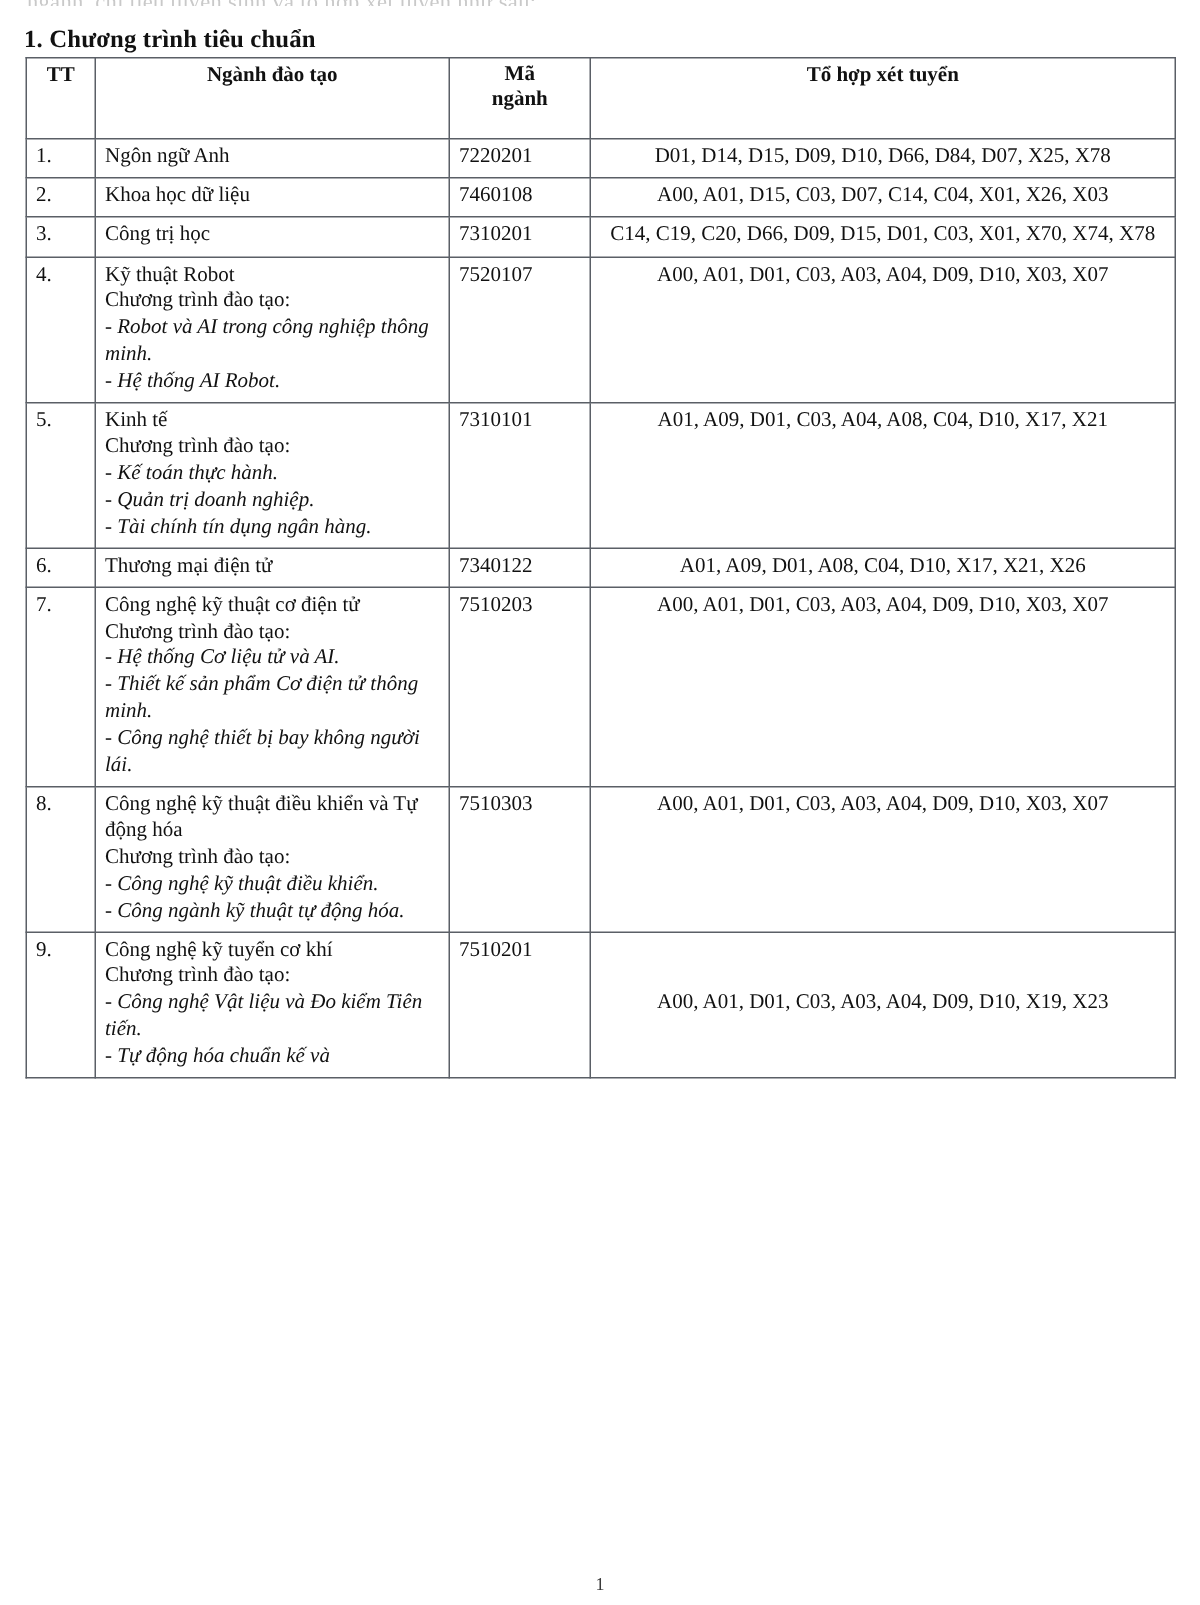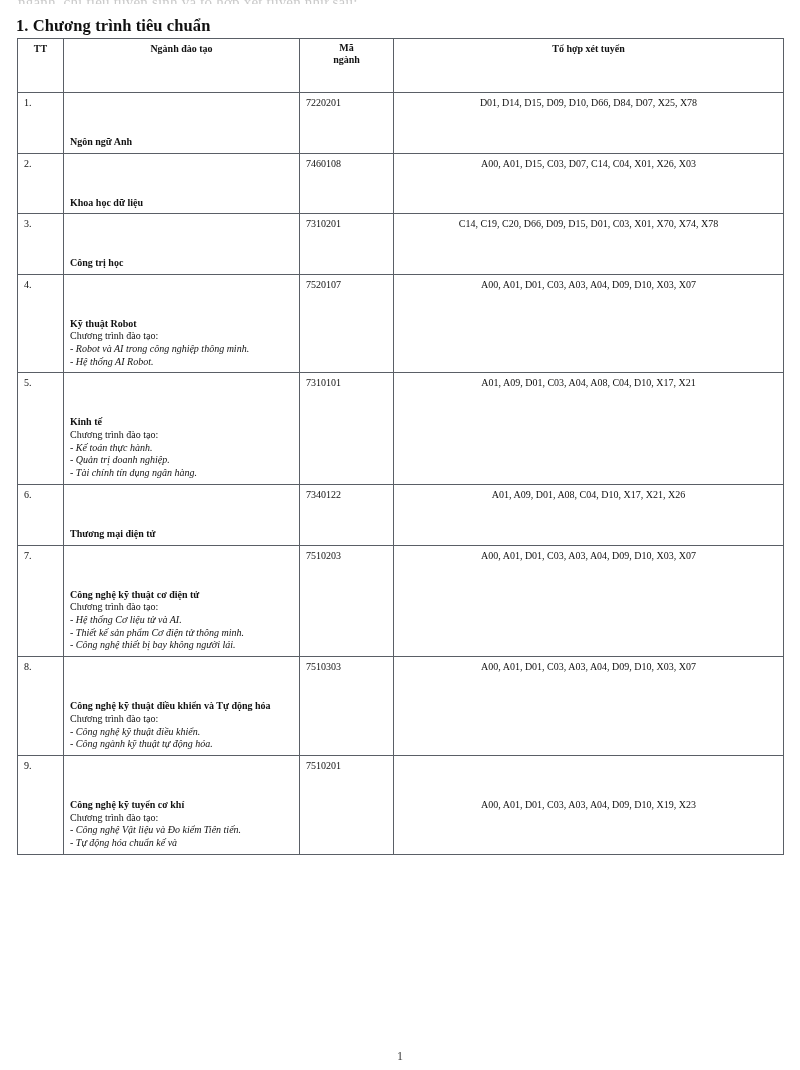--- a/index.html
+++ b/index.html
@@ -50,21 +50,21 @@
     width: 766px;
     border-collapse: collapse;
     table-layout: fixed;
   }
 
   table.main th,
   table.main td {
     border: 1px solid #5a5f66;
     vertical-align: top;
     padding: 3px 6px 4px 6px;
-    font-size: 10px;
+    font-size: 14px;
     line-height: 1.30;
   }
 
   
   col.c-tt    { width: 46px; }
   col.c-name  { width: 236px; }
   col.c-code  { width: 94px; }
   col.c-comb  { width: 390px; }
 
   thead th {
@@ -82,24 +82,23 @@
     vertical-align: middle;
     font-size: 15.5px;
     padding-left: 8px;
   }
   td.name { vertical-align: top; }
   td.code { vertical-align: top; font-size: 15.5px; padding-left: 8px; }
   td.comb { vertical-align: top; font-size: 15.5px; padding-left: 9px; text-align: center; }
   td.comb.mid { vertical-align: middle; }
 
   .maj {
-    font-weight: bold;
+    font-weight: normal;
     display: block;
     line-height: 1.25;
-    margin-top: 40px;
   }
   .prog-label {
     display: block;
     line-height: 1.28;
   }
   .bullet {
     display: block;
     font-style: italic;
     line-height: 1.28;
   }

